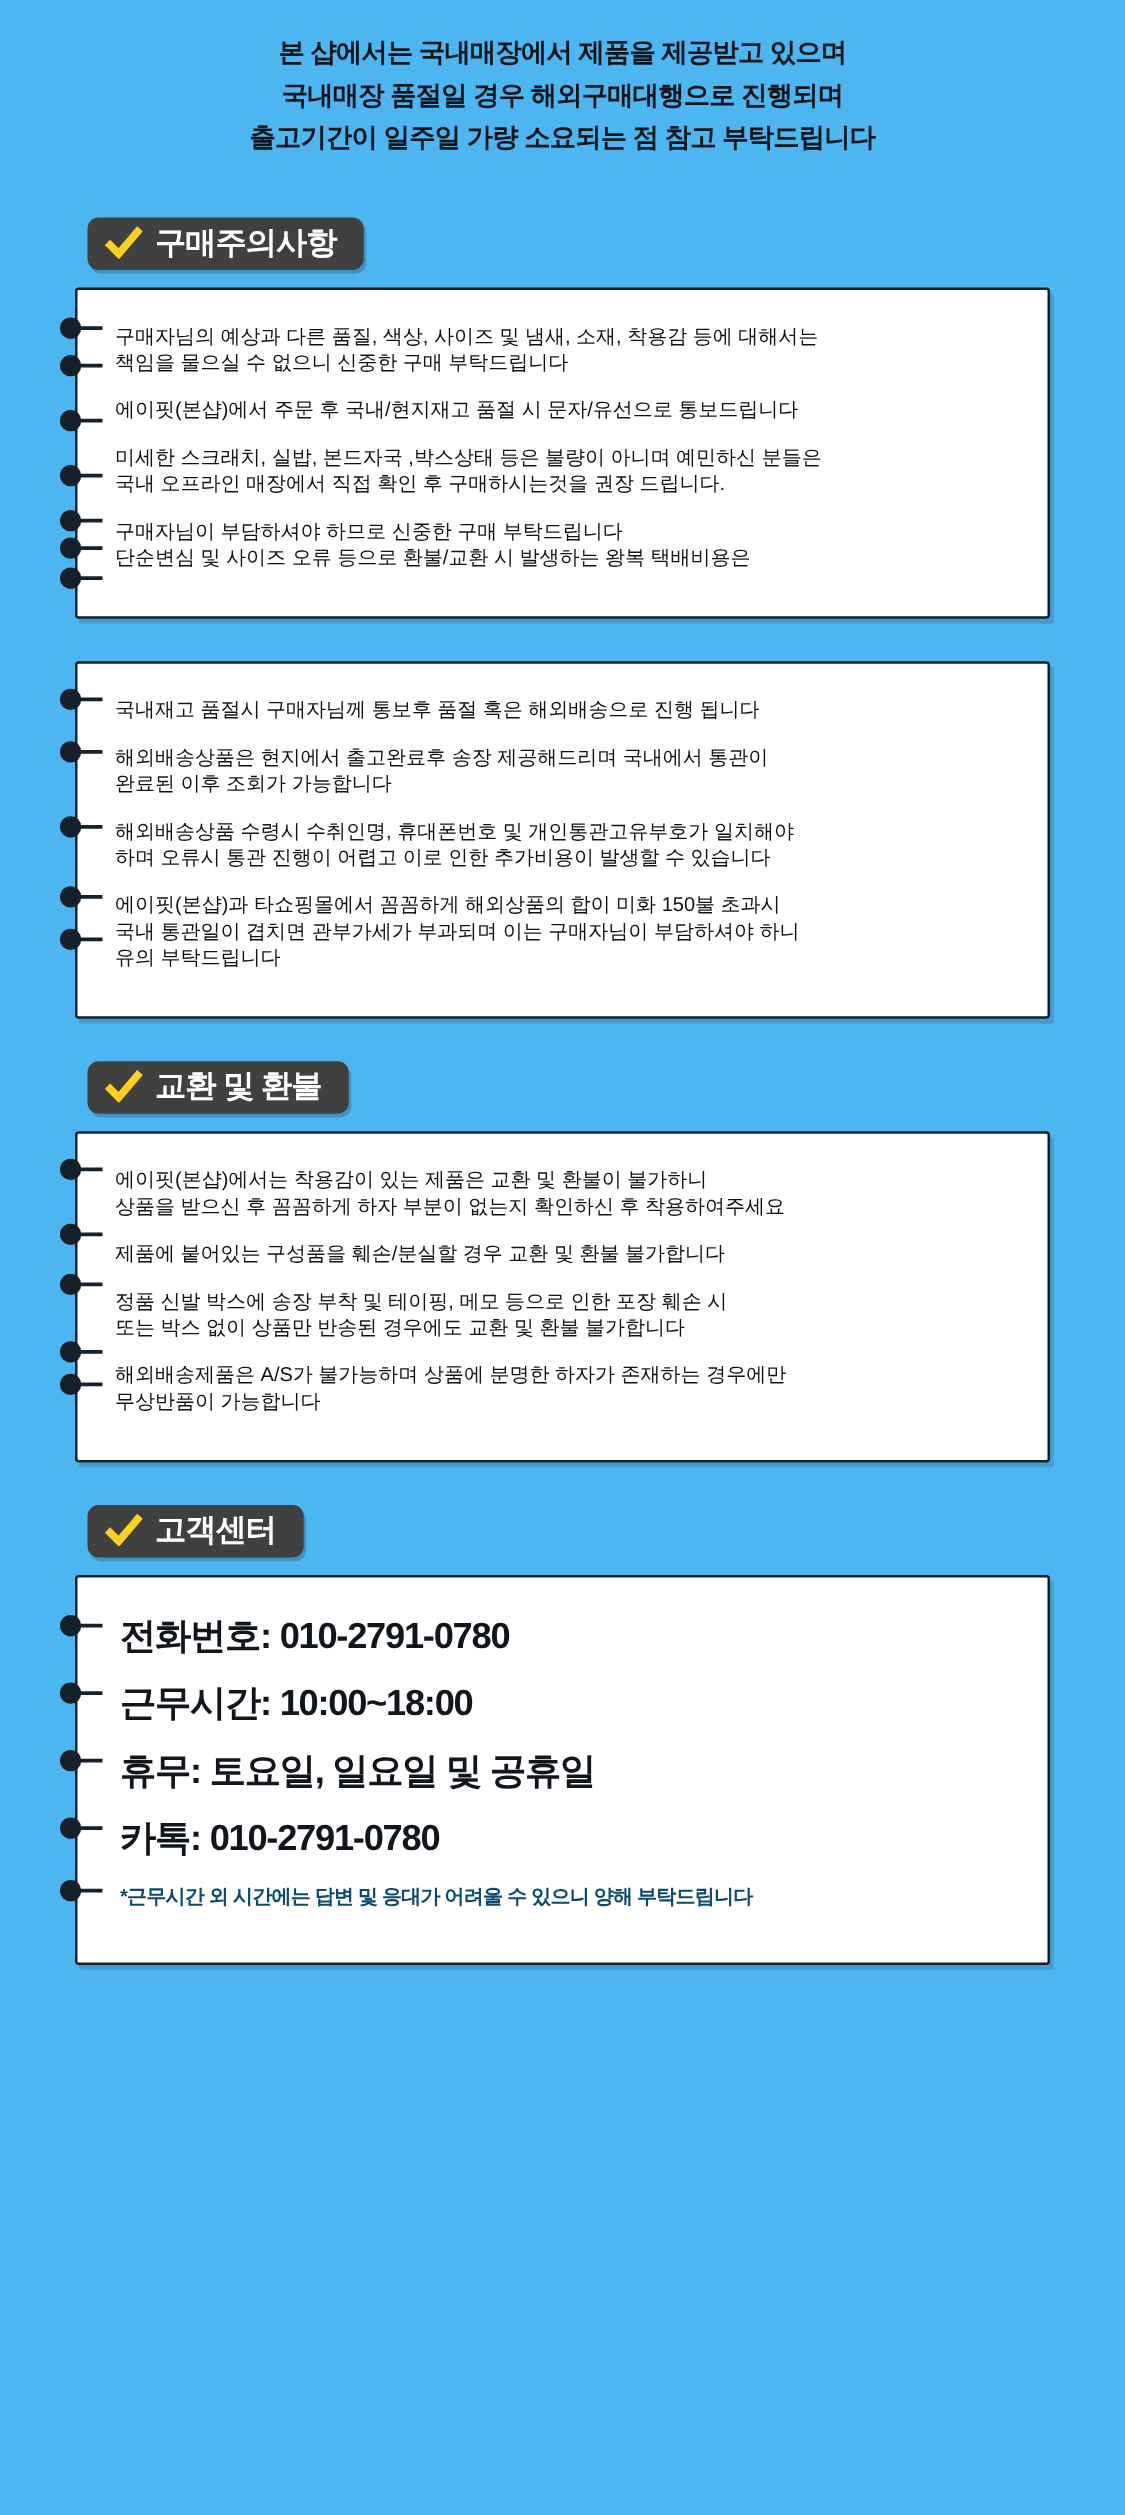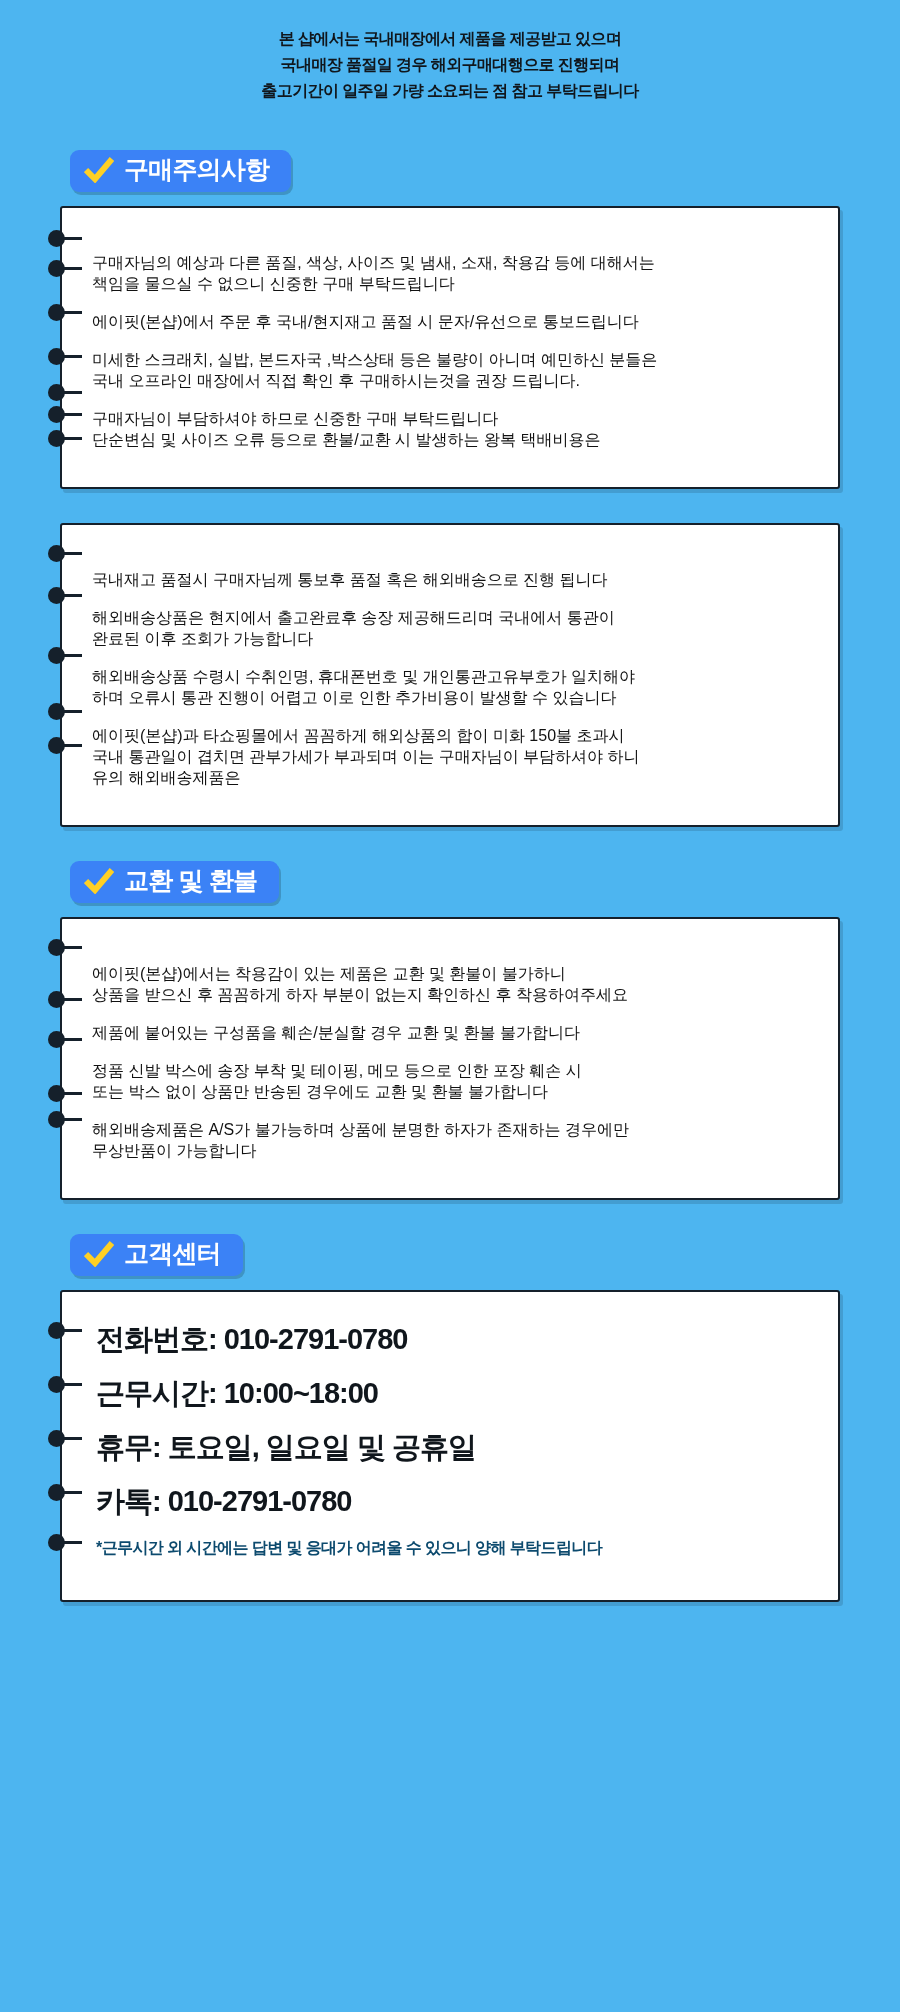--- a/index.html
+++ b/index.html
@@ -19,36 +19,36 @@
     width: 900px;
     min-height: 2012px;
     box-sizing: border-box;
     padding: 26px 60px 40px 60px;
   }
 
   
   .notice {
     text-align: center;
     font-weight: bold;
-    font-size: 16px;
+    font-size: 21px;
     line-height: 1.62;
     letter-spacing: -0.6px;
     color: #10161c;
     margin: 0 0 46px 0;
   }
   .notice div { white-space: nowrap; }
 
   
   .section {
     margin-bottom: 34px;
   }
   .heading {
     display: inline-flex;
     align-items: center;
-    background: #3b82f6;
+    background: #404040;
     border-radius: 9px;
     padding: 7px 22px 9px 14px;
     margin-left: 10px;
     margin-bottom: 14px;
     box-shadow: 2px 3px 0 rgba(0,0,0,0.18);
   }
   .heading .check {
     display: inline-block;
     width: 30px;
     height: 26px;
@@ -63,21 +63,21 @@
     letter-spacing: -0.8px;
     line-height: 1;
   }
 
   
   .box {
     position: relative;
     background: #ffffff;
     border: 2px solid #15202b;
     border-radius: 3px;
-    padding: 28px 22px 20px 30px;
+    padding: 10px 22px 20px 30px;
     box-shadow: 3px 4px 0 rgba(0,0,0,0.13);
   }
   .bullets {
     position: absolute;
     left: -14px;
     top: 0;
     bottom: 0;
     width: 34px;
     pointer-events: none;
   }
@@ -246,21 +246,21 @@
       <p></p>
       <p class="item">
         </p>
         <div>해외배송상품 수령시 수취인명, 휴대폰번호 및 개인통관고유부호가 일치해야</div>
         <div>하며 오류시 통관 진행이 어렵고 이로 인한 추가비용이 발생할 수 있습니다</div>
       <p></p>
       <p class="item">
         </p>
         <div>에이핏(본샵)과 타쇼핑몰에서 꼼꼼하게 해외상품의 합이 미화 150불 초과시</div>
         <div>국내 통관일이 겹치면 관부가세가 부과되며 이는 구매자님이 부담하셔야 하니</div>
-        <div>유의 해외배송제품은</div>
+        <div>유의 부탁드립니다</div>
       <p></p>
     </div>
   </div>
 
   <div class="section">
     <div class="heading">
       <span class="check">
         <svg width="30" height="26" viewBox="0 0 30 26">
             <path d="M2 13 L11 22 L28 2" stroke="#ffd024" stroke-width="6" fill="none" stroke-linecap="butt" stroke-linejoin="miter"></path>
           </svg>

